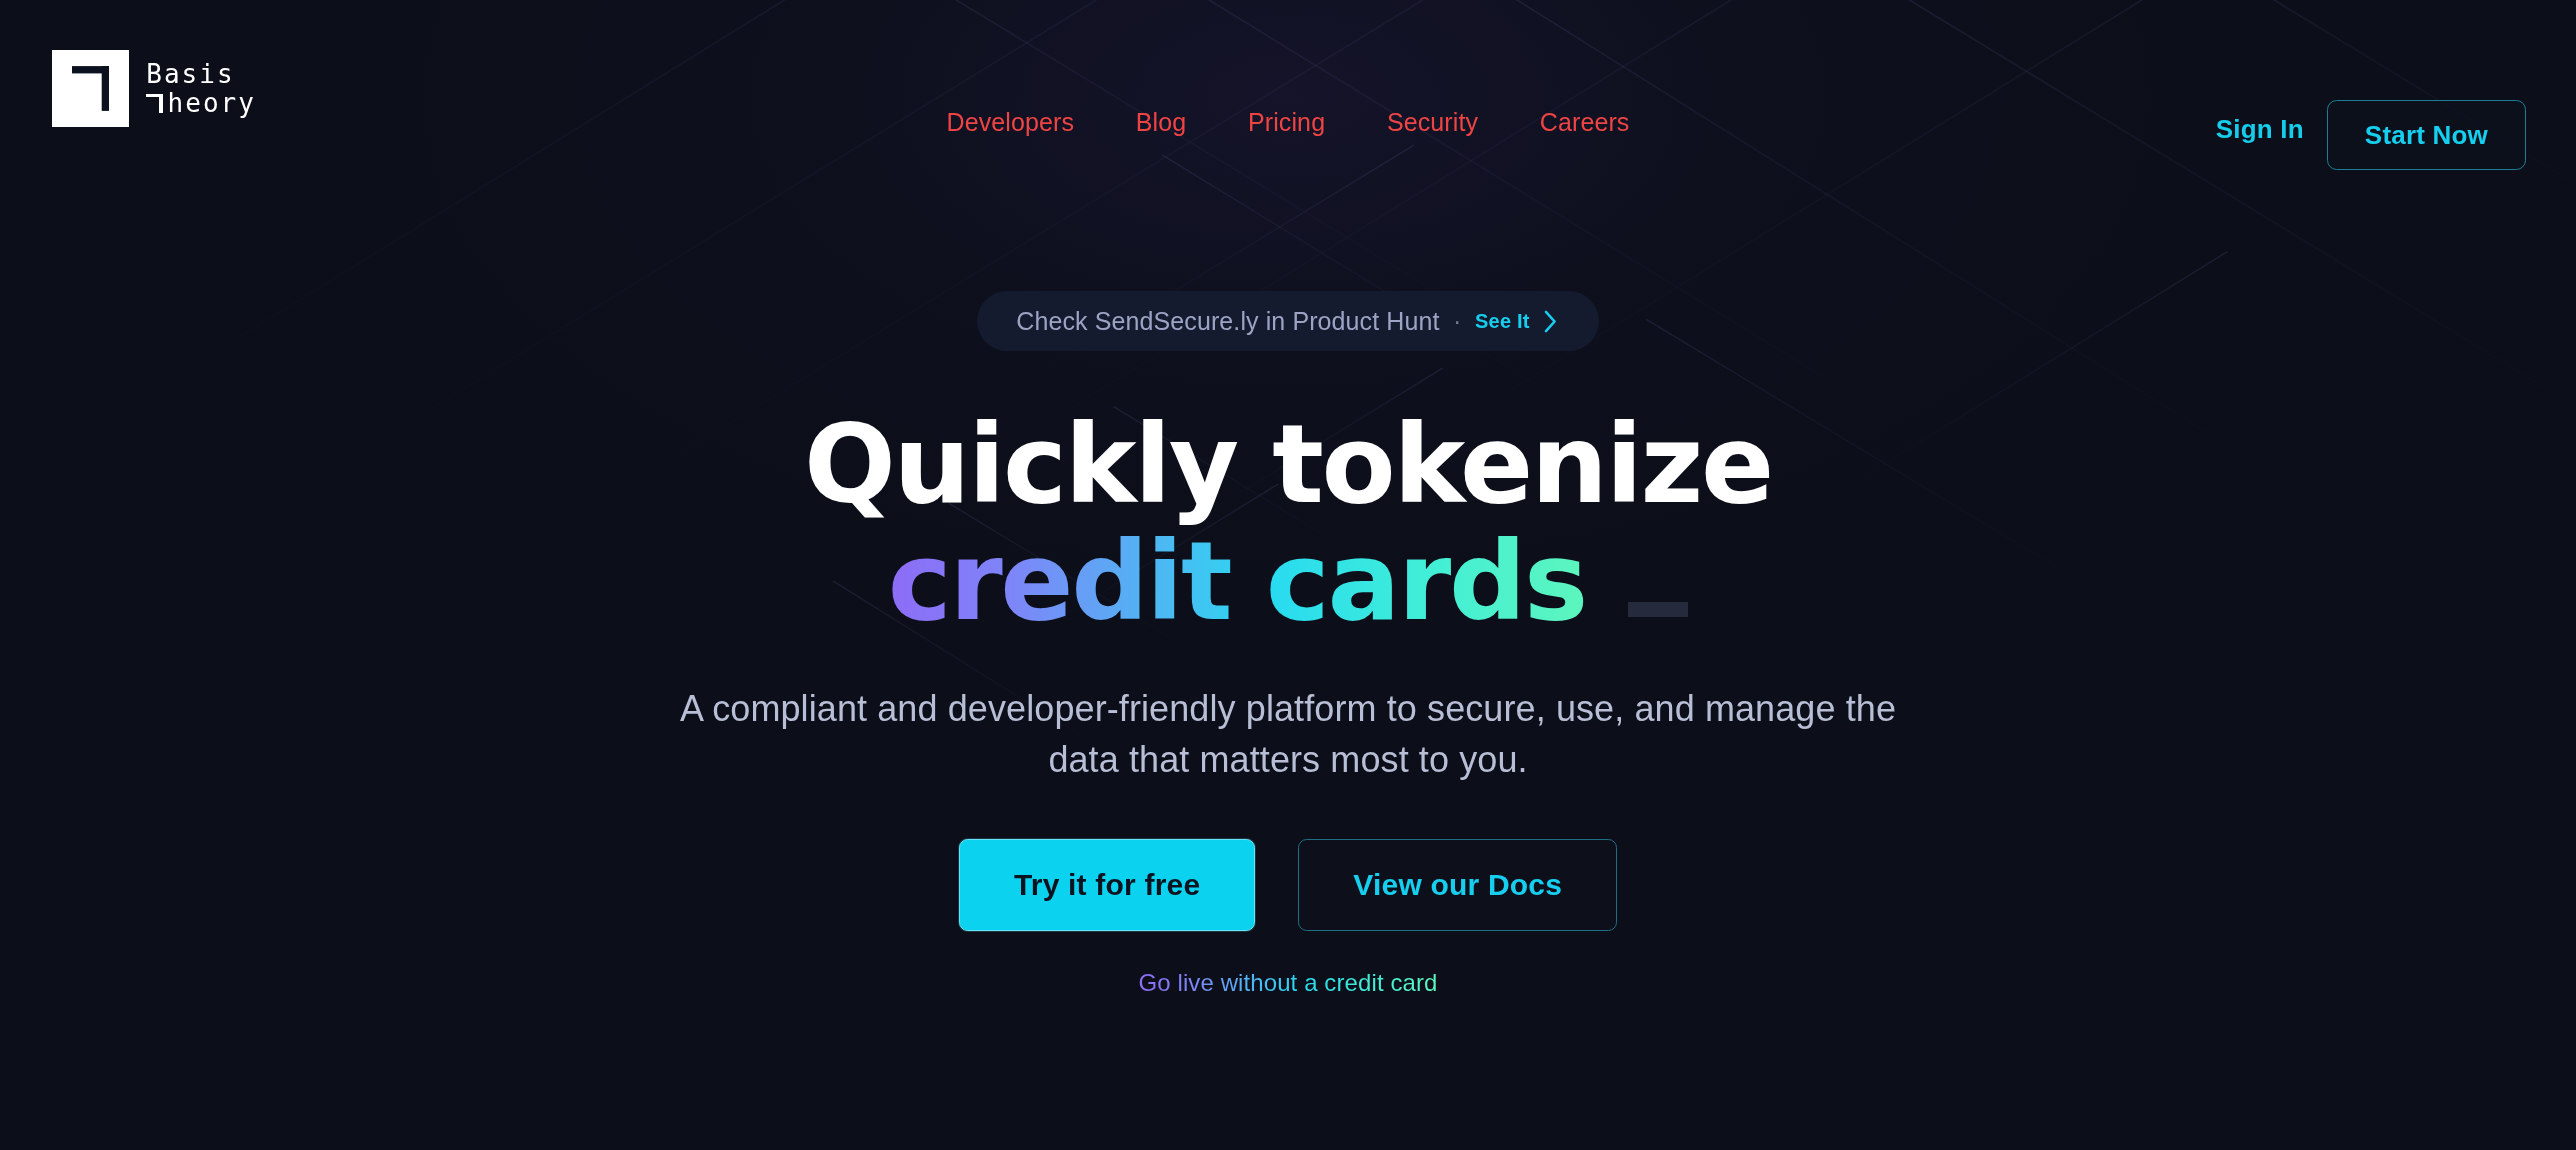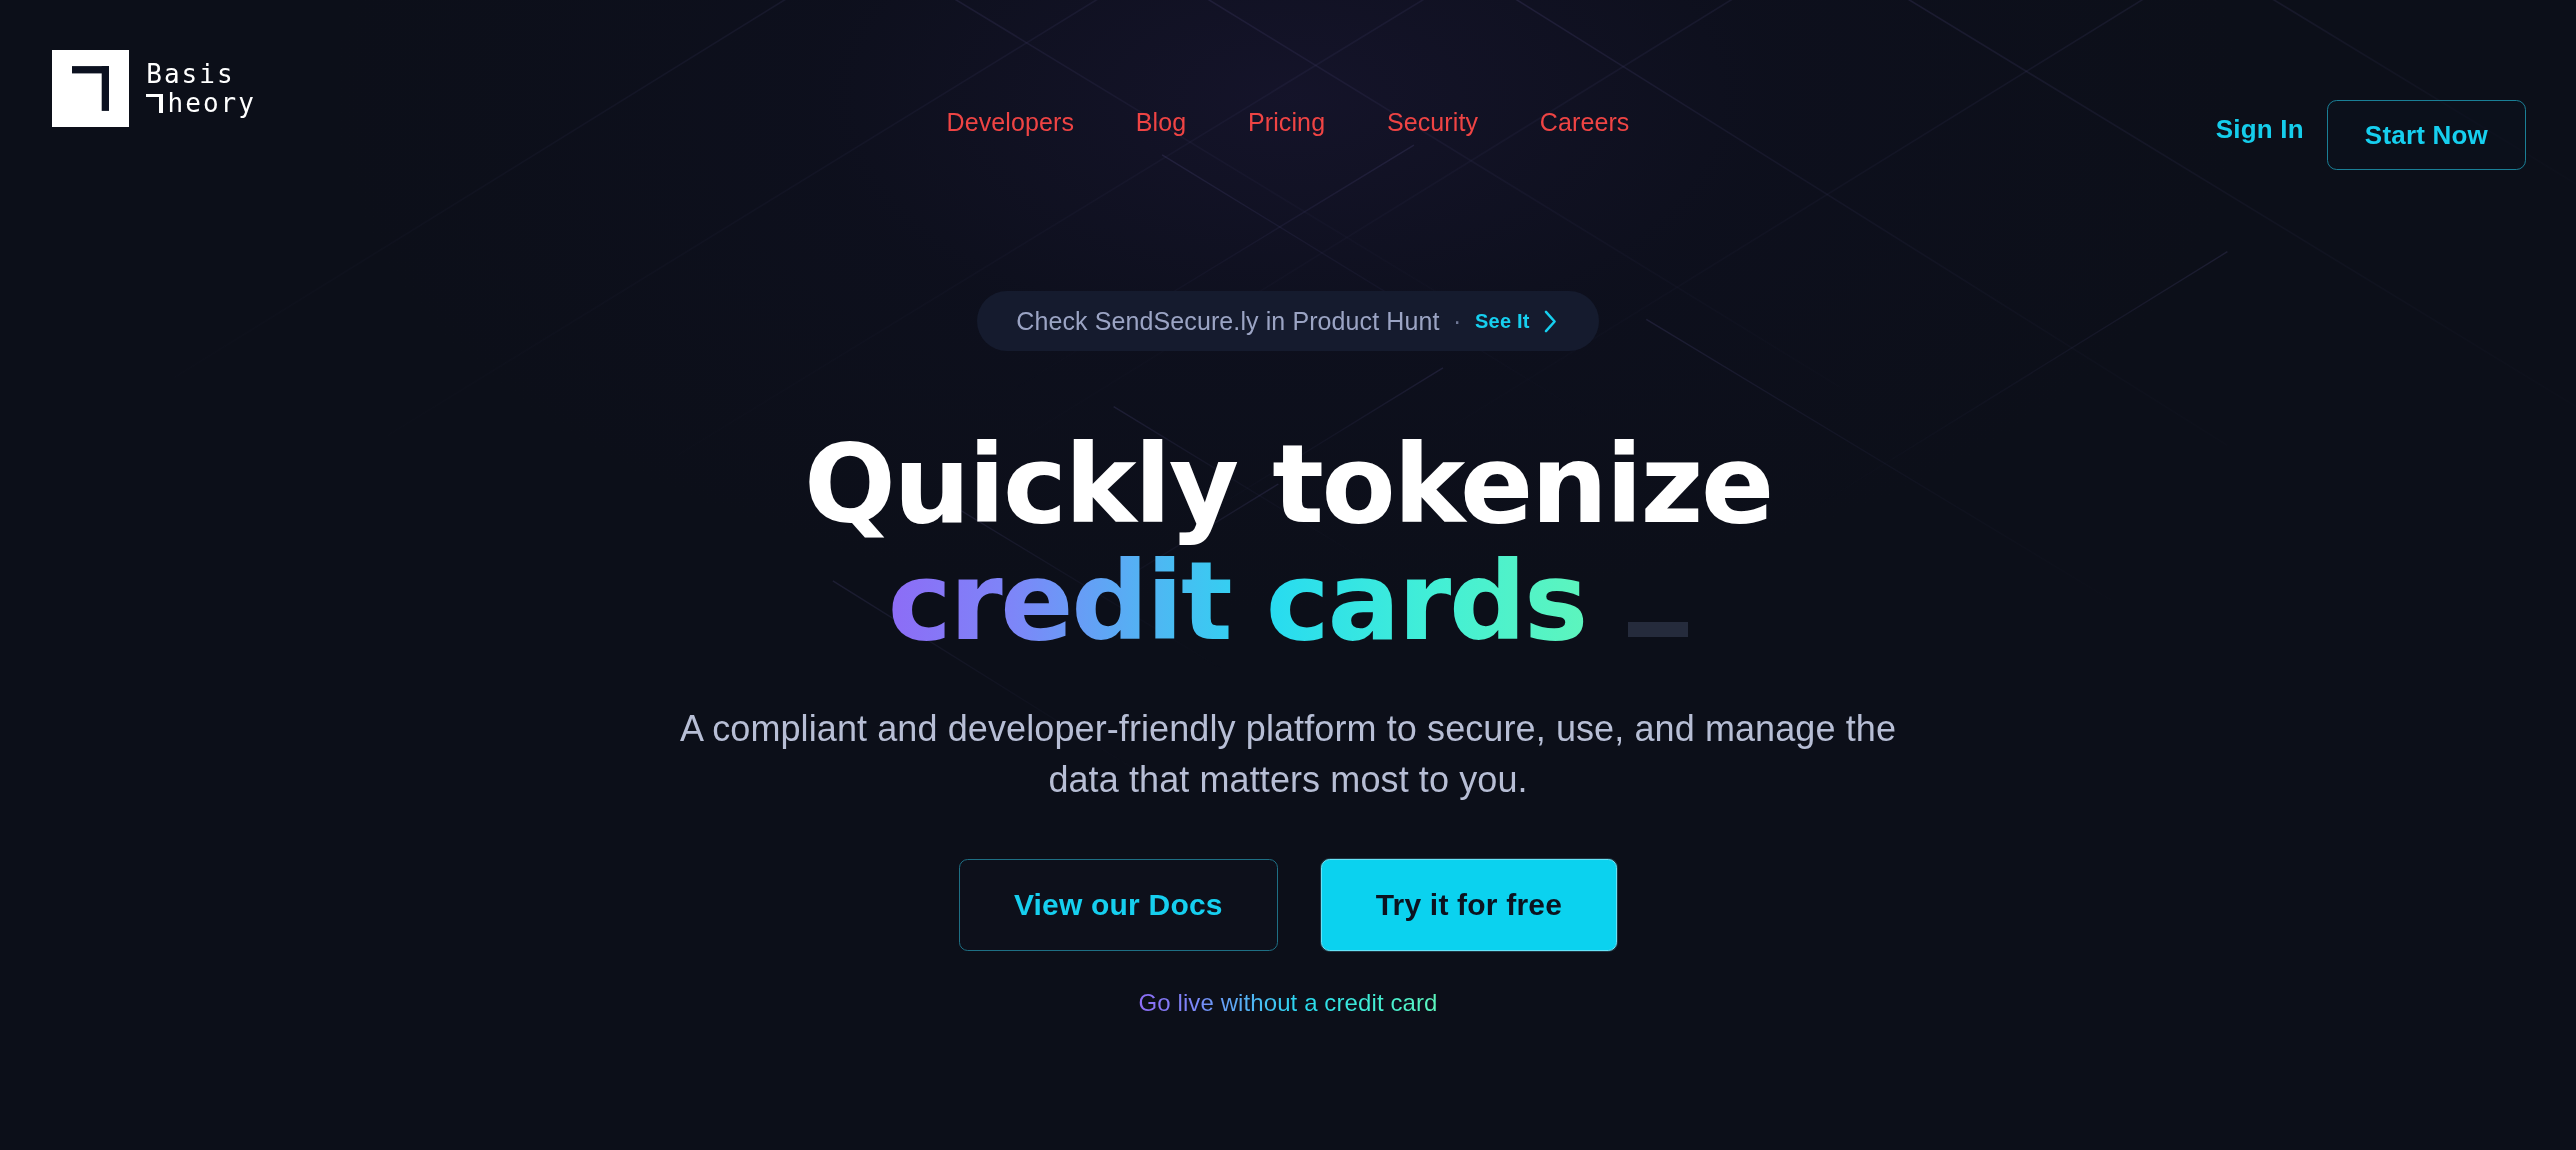--- a/index.html
+++ b/index.html
@@ -179,21 +179,21 @@
   .announce-pill {
     display: inline-flex;
     align-items: center;
     gap: 0;
     height: 60px;
     padding: 0 39px;
     border-radius: 33px;
     background: #151b2e;
     text-decoration: none;
     cursor: pointer;
-    margin-bottom: 76px;
+    margin-bottom: 56px;
   }
   .announce-text {
     color: #9ba4c4;
     font-size: 25px;
     letter-spacing: 0.1px;
   }
   .announce-dot {
     color: #6e7795;
     font-size: 25px;
     margin: 0 13.6px;
@@ -400,22 +400,22 @@
       <span class="line1">Quickly tokenize</span>
       <span class="line2">
         <span class="grad-text">credit cards</span>
         <span class="type-caret"></span>
       </span>
     </h1>
 
     <p class="hero-sub">A compliant and developer-friendly platform to secure, use, and manage the data that matters most to you.</p>
 
     <div class="hero-ctas">
+      <a class="btn btn-primary" href="#">Try it for free</a>
       <a class="btn btn-secondary" href="#">View our Docs</a>
-      <a class="btn btn-primary" href="#">Try it for free</a>
     </div>
 
     <a class="hero-note grad-text" href="#">Go live without a credit card</a>
 
   </section>
 
 </div>
 
 
 </body></html>

